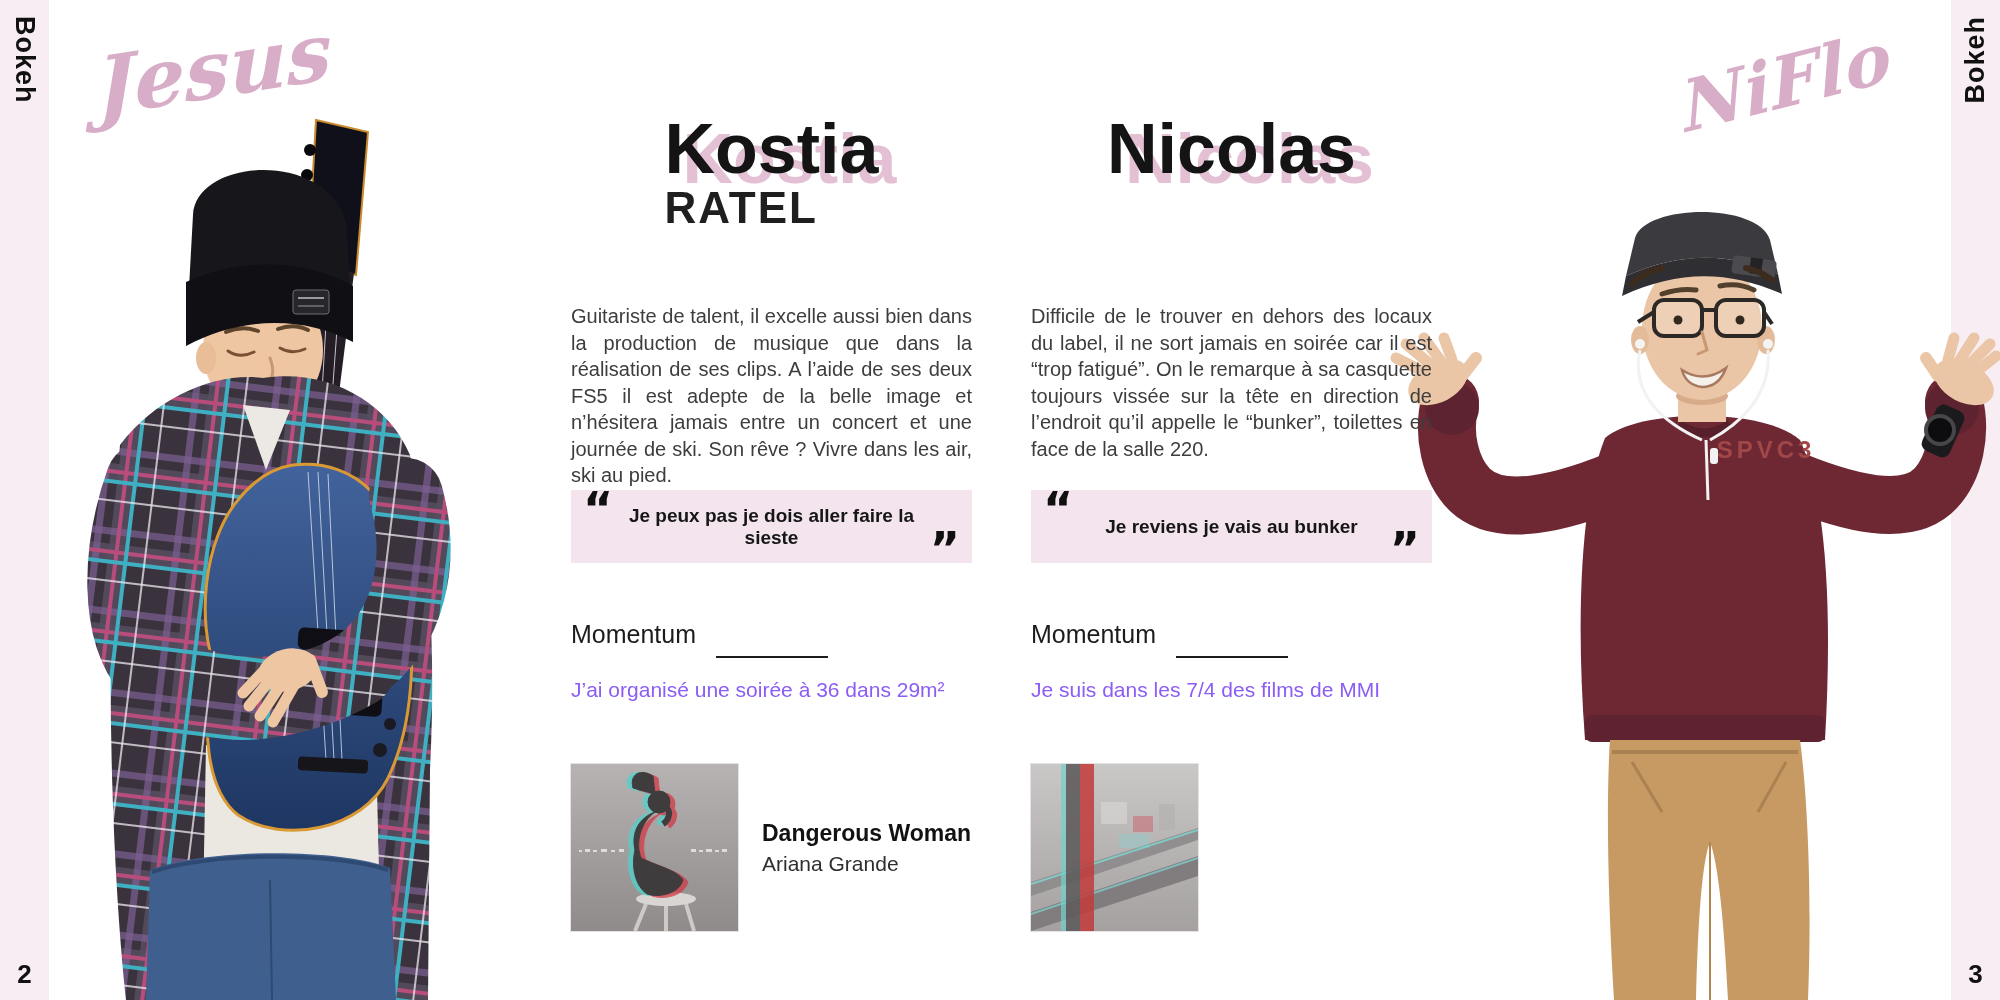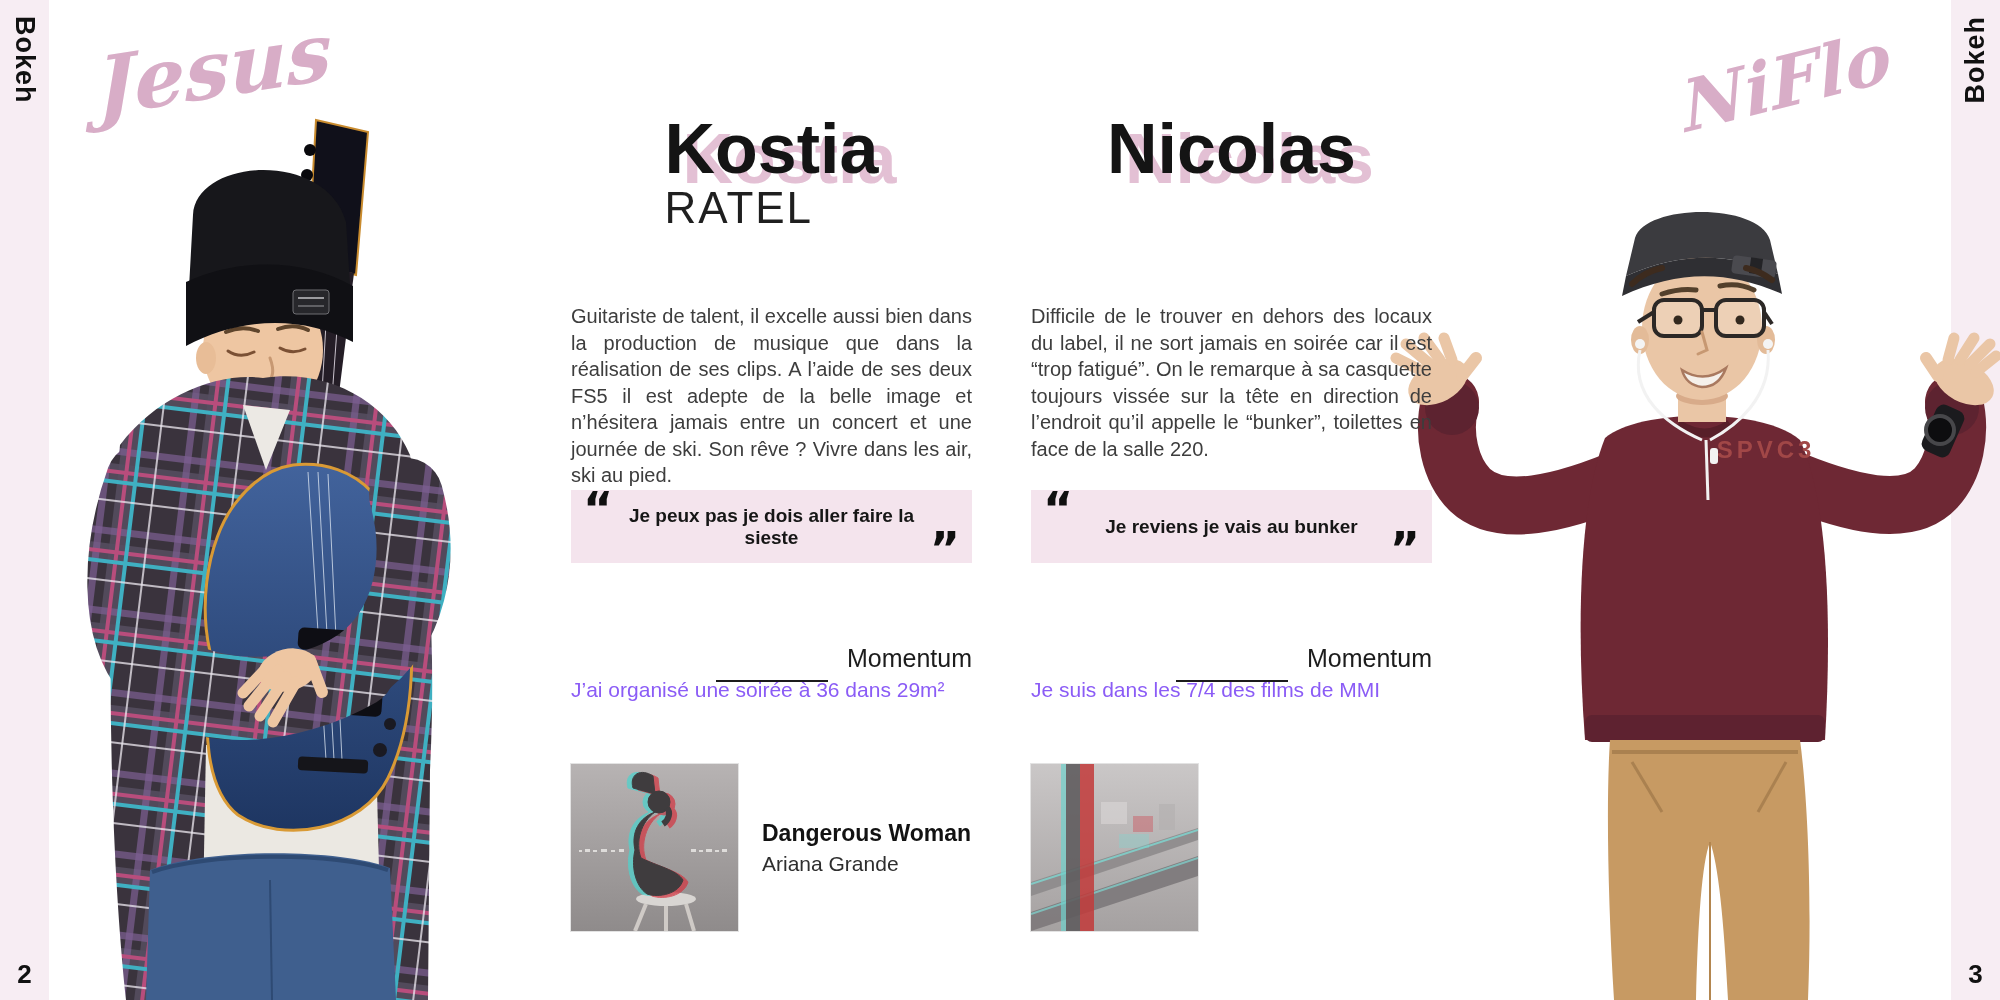--- a/index.html
+++ b/index.html
@@ -33,37 +33,37 @@
   
   .col{position:absolute;top:100px;width:401px;z-index:5;}
   .col.kostia{left:571px;}
   .col.nicolas{left:1031px;}
   .name-block{position:absolute;top:16px;left:0;width:100%;text-align:center;}
   .name-inner{display:inline-block;text-align:left;}
   .name-wrap{position:relative;display:inline-block;line-height:.95;}
   .name-ghost{position:absolute;left:18px;top:10px;color:#e3c0d4;z-index:0;
     font-size:70px;font-weight:700;white-space:nowrap;}
   .name-main{position:relative;z-index:1;font-size:70px;font-weight:700;color:#141414;white-space:nowrap;}
-  .surname{font-size:44px;font-weight:400;letter-spacing:2px;color:#1f1f1f;margin-top:2px;line-height:1.05;}
+  .surname{font-size:44px;font-weight:700;letter-spacing:2px;color:#1f1f1f;margin-top:2px;line-height:1.05;}
   .bio{
     position:absolute;top:183px;left:0;width:401px;
     font-size:20px;line-height:26.5px;color:#3d3d3d;text-align:justify;
   }
   
   .quote-box{
     position:absolute;top:390px;left:0;width:401px;height:73px;background:#f4e4ed;
     display:flex;align-items:center;justify-content:center;
   }
   .quote-text{font-size:19px;font-weight:700;color:#161616;padding:0 46px;text-align:center;}
   .qmark{position:absolute;font-size:46px;font-weight:700;color:#101010;line-height:1;
     font-family:"DejaVu Sans", sans-serif;}
   .qmark.open{left:12px;top:-4px;}
   .qmark.close{right:12px;top:36px;}
   
-  .momentum{position:absolute;top:520px;left:0;width:401px;text-align:right;margin-top:24px;}
+  .momentum{position:absolute;top:520px;left:0;width:401px;text-align:left;}
   .momentum-title{font-size:25px;color:#1c1c1c;}
   .momentum-rule{width:112px;height:2px;background:#1c1c1c;margin:7px auto 0;}
   .anecdote{position:absolute;top:578px;left:0;width:401px;text-align:left;
     font-size:21px;color:#8b5cf6;}
   
   .song{position:absolute;top:664px;left:0;width:401px;display:flex;align-items:center;gap:24px;}
   .cover{width:167px;height:167px;flex:0 0 auto;outline:1px solid #e3e3e3;}
   .song-title{font-size:23px;font-weight:700;color:#121212;}
   .song-artist{font-size:21px;color:#2e2e2e;margin-top:5px;}
   

